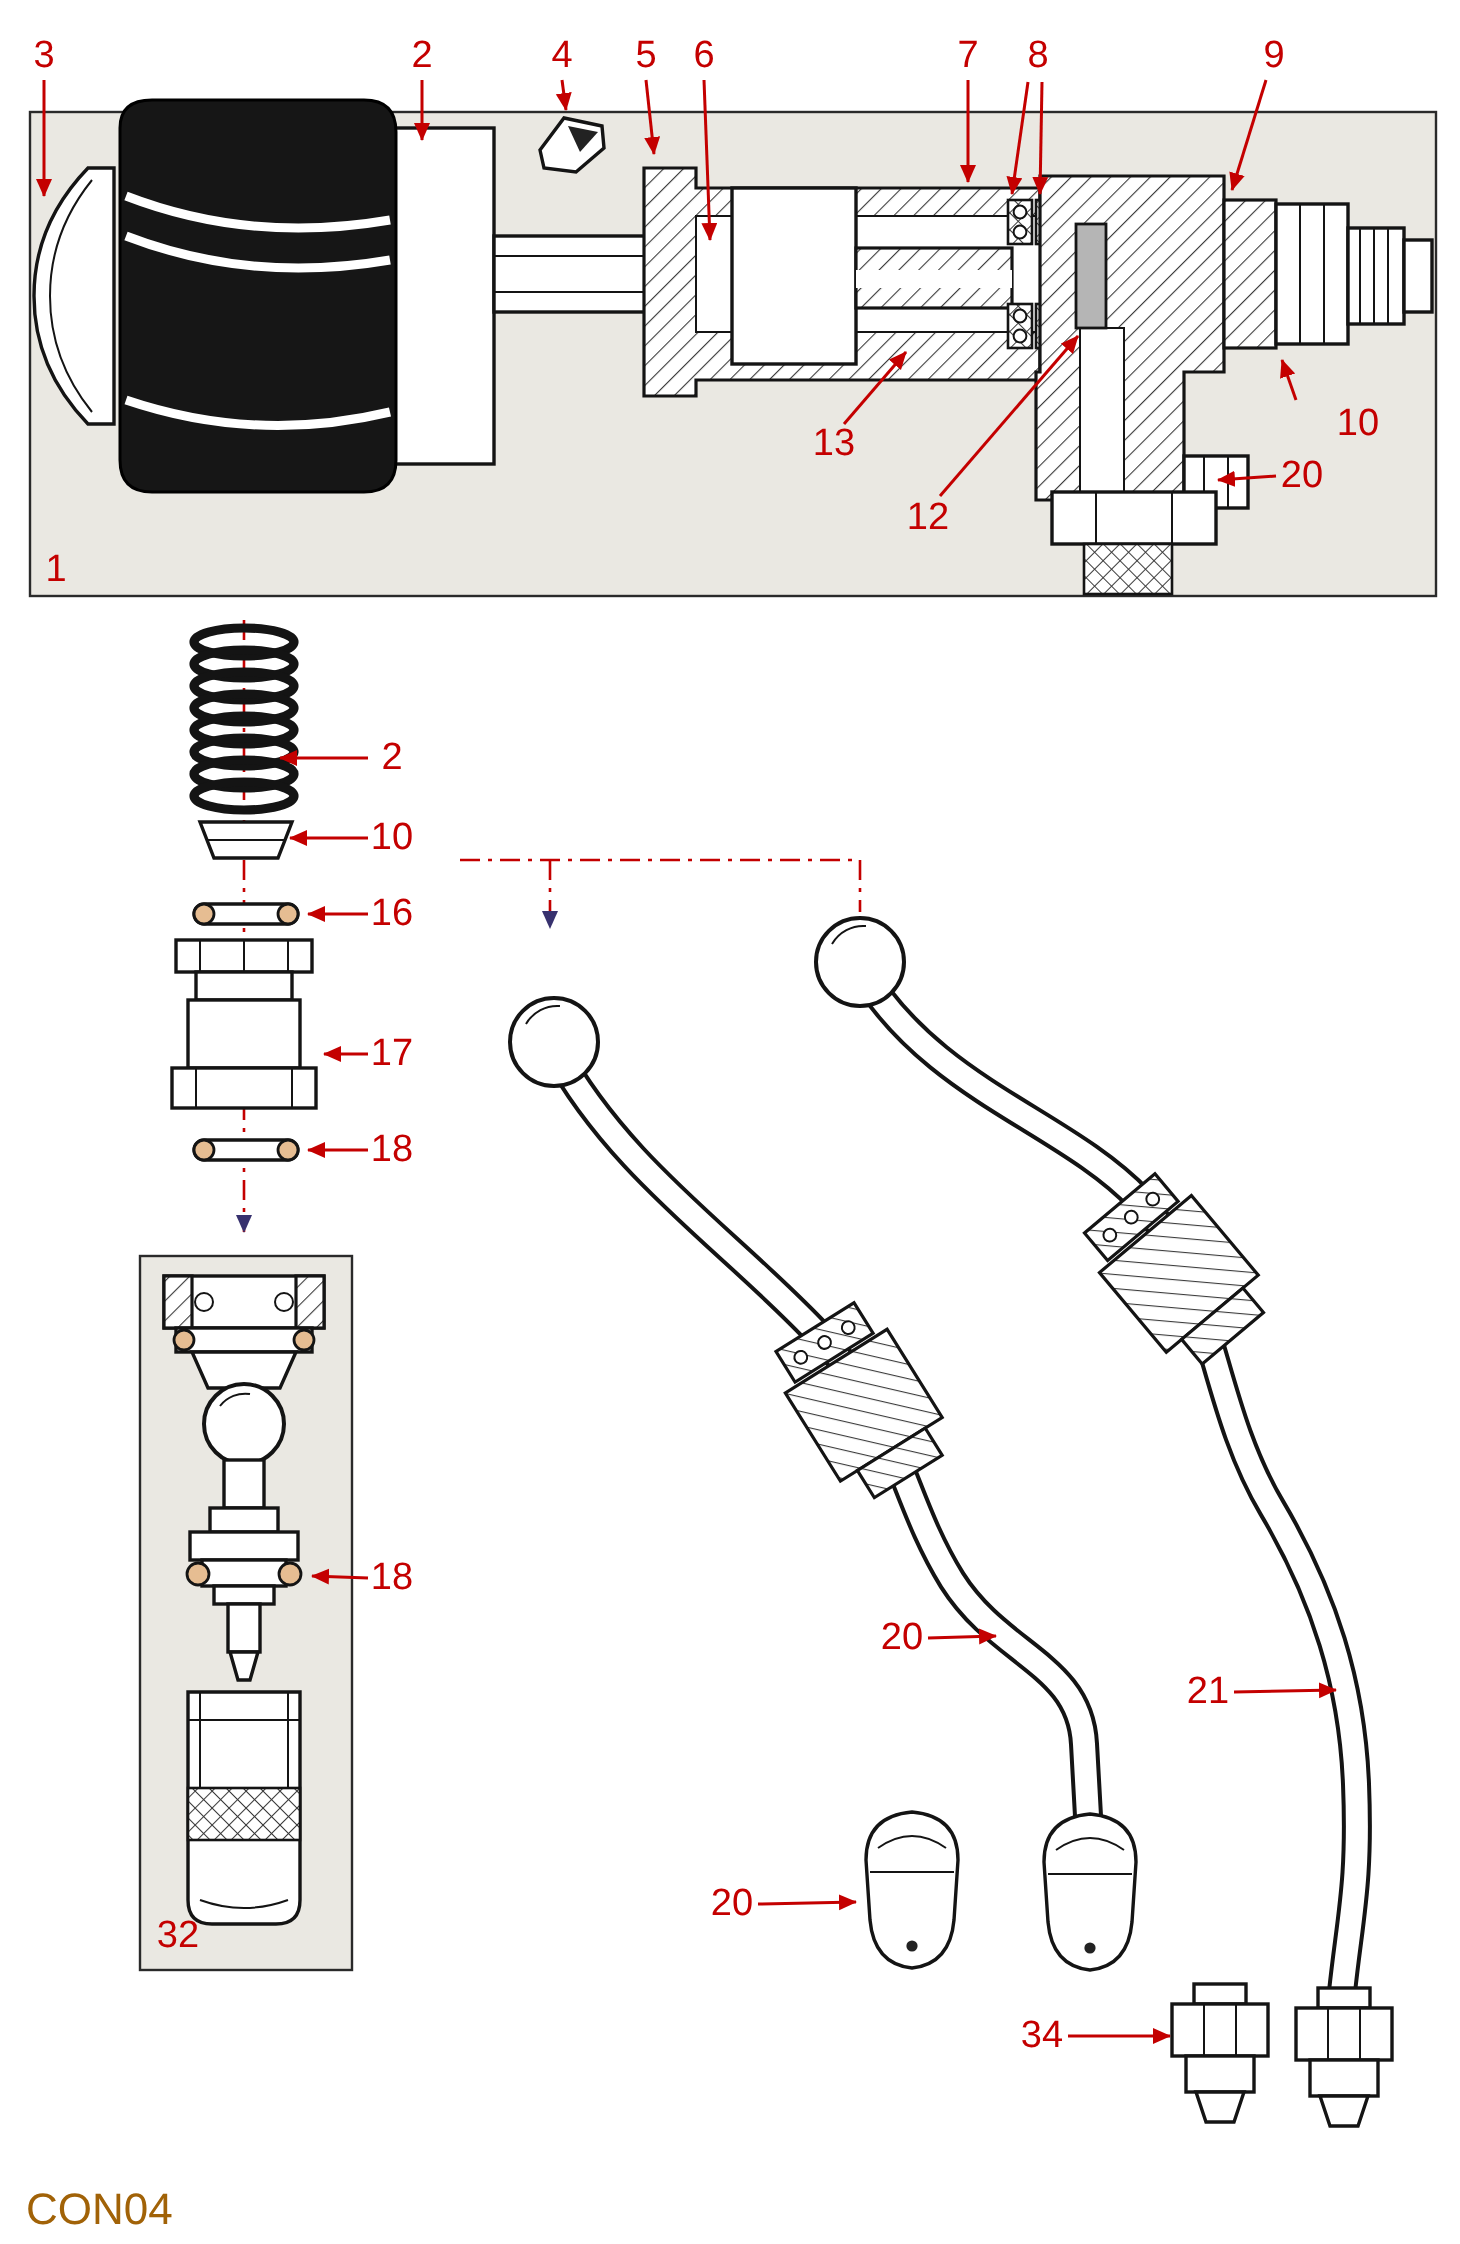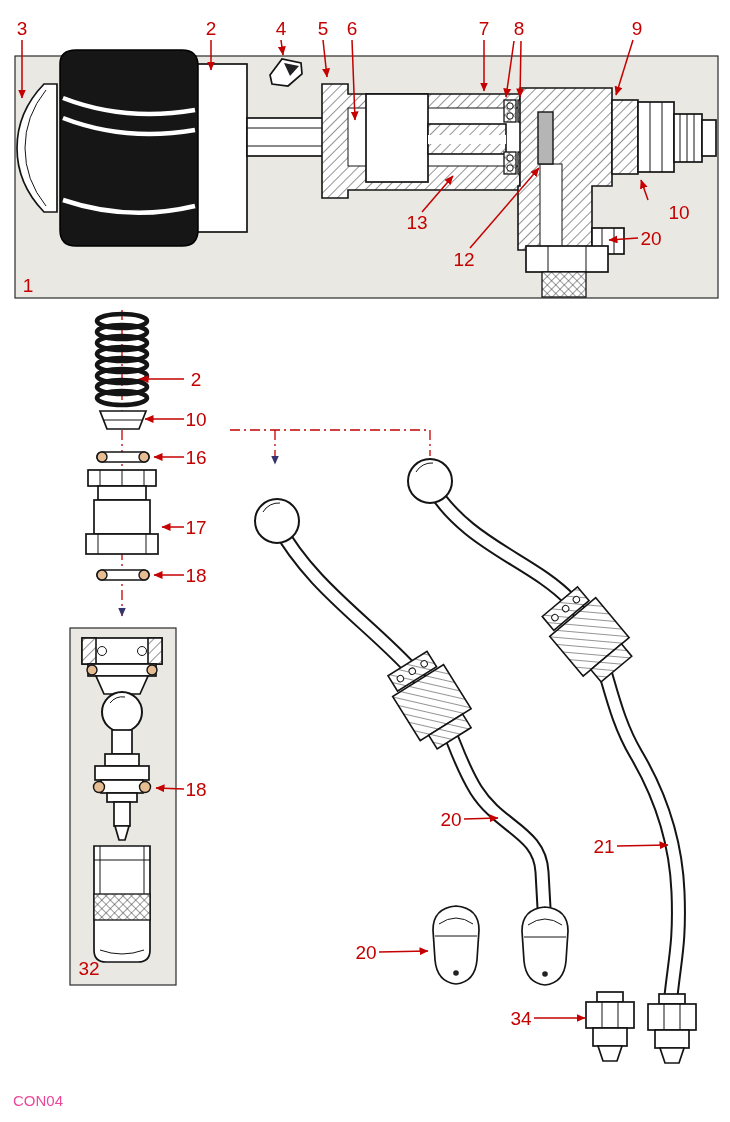--- a/index.html
+++ b/index.html
@@ -19,21 +19,21 @@
   .bs      { stroke:#fff; stroke-width:4.5; fill:none; }
   .pipeO   { stroke:#141414; stroke-width:15; fill:none; }
   .pipeI   { stroke:#fff; stroke-width:11; fill:none; }
   .ball    { fill:#fff; stroke:#141414; stroke-width:2; }
   .leader  { stroke:var(--leader,#c40000); stroke-width:1.5; fill:none; marker-end:url(#arrowRed); }
   .cl      { stroke:var(--centerline,#c40000); stroke-width:1.3; fill:none; stroke-dasharray:10 4 2 4; }
   .clA     { marker-end:url(#arrowDark); }
 
   .callout { position:absolute; transform:translate(-50%,-50%); color:var(--callout,#c40000);
              font-size:19px; line-height:1; white-space:nowrap; }
-  .figure-code { position:absolute; left:13px; top:1092px; color:#ec4899; font-size:15px; }
+  .figure-code { position:absolute; left:13px; top:1092px; color:#a16207; font-size:22px; }
 </style>
 </head>
 <body>
 
 <div class="canvas">
 
 <svg class="art" width="730" height="1122" viewBox="0 0 730 1122">
   <defs>
     <pattern id="hatchP" width="7" height="7" patternUnits="userSpaceOnUse" patternTransform="rotate(45)">
       <rect width="7" height="7" fill="#fff"></rect>

